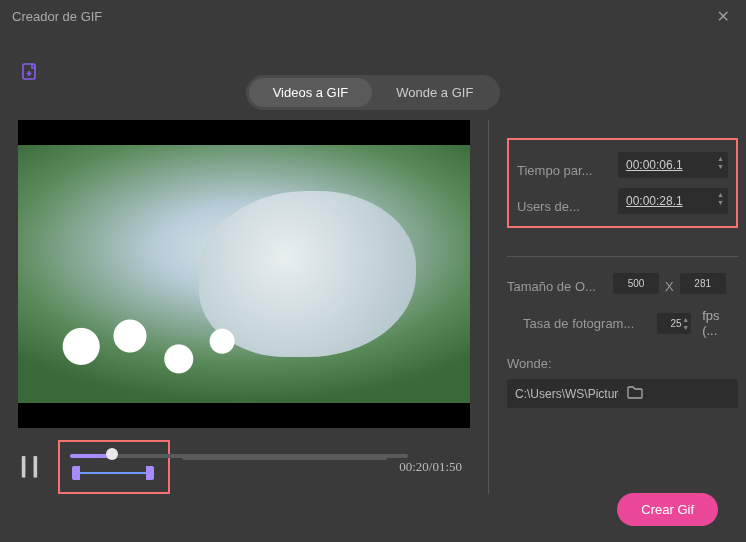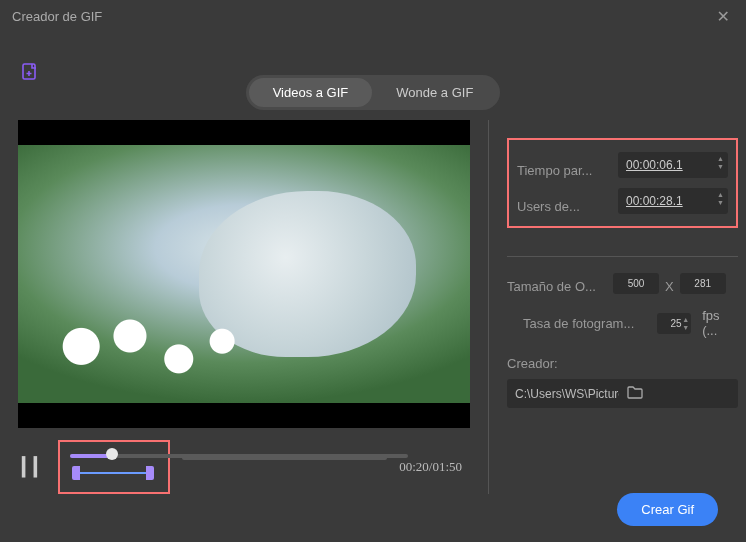--- a/index.html
+++ b/index.html
@@ -229,21 +229,21 @@
   padding: 6px 8px;
   gap: 8px;
 }
 .out-path span { flex: 1; white-space: nowrap; overflow: hidden; color: #bbb; font-size: 12px; }
 .folder-icon { color: #aaa; cursor: pointer; }
 .footer {
   position: absolute;
   bottom: 16px; right: 28px;
 }
 .create-btn {
-  background: #3b82f6;
+  background: #ec4899;
   color: #fff;
   border: none;
   border-radius: 18px;
   padding: 9px 24px;
   font-size: 13px;
   cursor: pointer;
 }
 .divider {
   border-top: 1px solid #555;
   margin: 4px 0 16px;
@@ -325,21 +325,21 @@
 
     <div class="fps-row">
       <span class="size-label" style="width:124px">Tasa de fotogram...</span>
       <span class="spin-wrap">
         <input class="num-input" style="width: 34px; padding-right: 2px;" value="25">
         <span class="spin-btns" style="right:2px">▲<br>▼</span>
       </span>
       <span>fps (...</span>
     </div>
 
-    <div class="out-label">Creador:</div>
+    <div class="out-label">Wonde:</div>
     <div class="out-path">
       <span>C:\Users\WS\Pictures\Wonde</span>
       <span class="folder-icon">
         <svg width="16" height="14" viewBox="0 0 16 14">
             <path d="M1 3a1 1 0 011-1h4l2 2h6a1 1 0 011 1v7a1 1 0 01-1 1H2a1 1 0 01-1-1V3z" stroke="#aaa" stroke-width="1.3" fill="none"></path>
           </svg>
       </span>
     </div>
   </div>
 </div>

